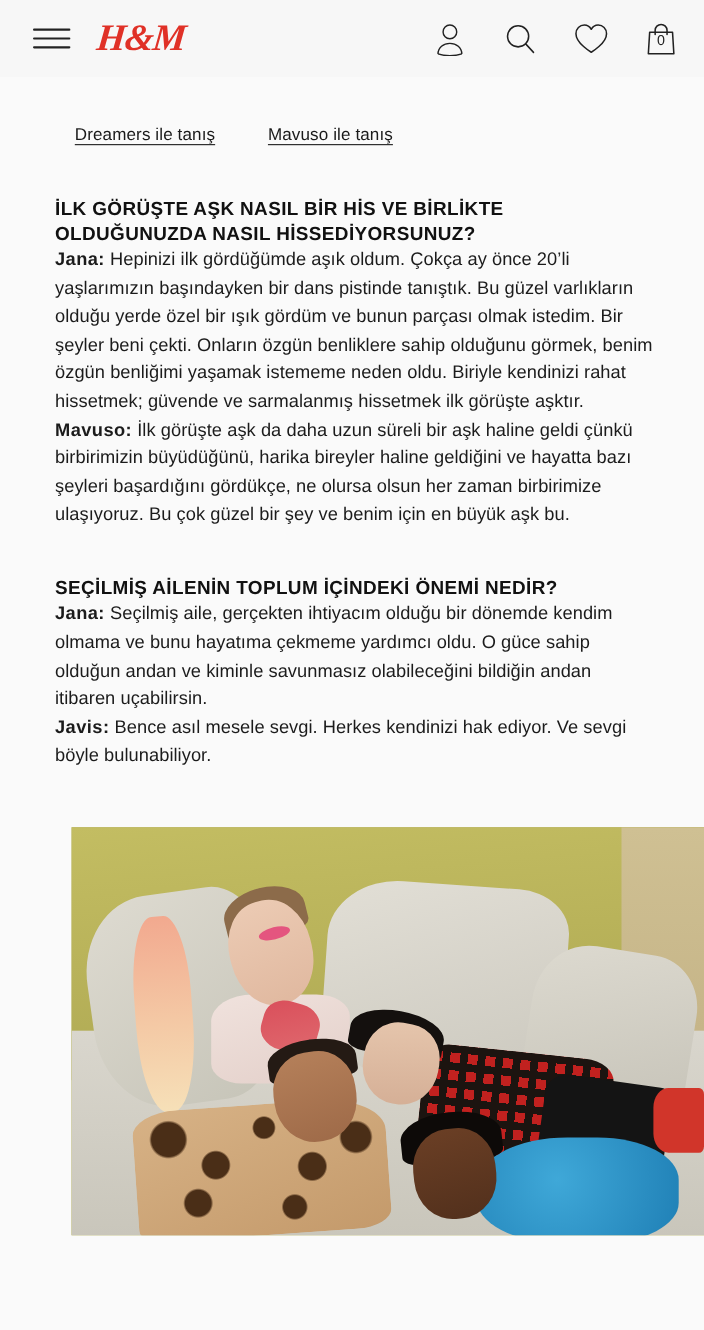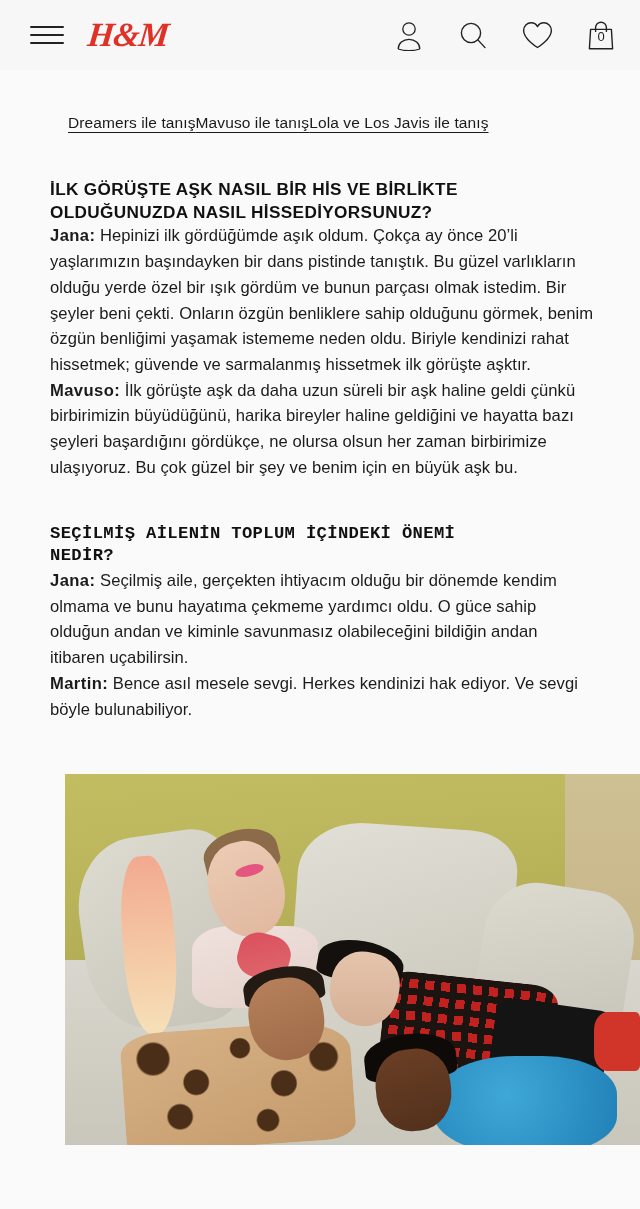--- a/index.html
+++ b/index.html
@@ -99,20 +99,21 @@
   
   .content-wrap {
     background: #fafafa;
     padding: 0;
   }
 
   .section-nav {
     display: flex;
     align-items: baseline;
     padding: 44px 0 0 68px;
+    gap: 48px;
   }
 
   .section-nav a {
     font-size: 15.5px;
     color: #1a1a1a;
     text-decoration: underline;
     text-underline-offset: 4px;
     text-decoration-thickness: 1px;
     white-space: nowrap;
     letter-spacing: 0.1px;
@@ -130,21 +131,20 @@
     line-height: 1.32;
     letter-spacing: 0.35px;
     color: #111111;
     margin-top: 46px;
     margin-bottom: 0;
     max-width: 470px;
   }
 
   h2.q-heading.second {
     margin-top: 42px;
-    font-family: Liberation Mono, monospace;
   }
 
   p.answer {
     font-size: 16.6px;
     line-height: 1.55;
     color: #1b1b1b;
     letter-spacing: 0.05px;
     max-width: 552px;
   }
 
@@ -423,21 +423,20 @@
       </div>
 
     </div>
   </header>
 
   <div class="content-wrap">
 
     <nav class="section-nav">
       <a>Dreamers ile tanış</a>
       <a>Mavuso ile tanış</a>
-      <a>Lola ve Los Javis ile tanış</a>
     </nav>
 
     <article class="article">
 
       <h2 class="q-heading">İLK GÖRÜŞTE AŞK NASIL BİR HİS VE BİRLİKTE OLDUĞUNUZDA NASIL HİSSEDİYORSUNUZ?</h2>
 
       <p class="answer">
         <span class="speaker">Jana:</span><span> Hepinizi ilk gördüğümde aşık oldum. Çokça ay önce 20’li yaşlarımızın başındayken bir dans pistinde tanıştık. Bu güzel varlıkların olduğu yerde özel bir ışık gördüm ve bunun parçası olmak istedim. Bir şeyler beni çekti. Onların özgün benliklere sahip olduğunu görmek, benim özgün benliğimi yaşamak istememe neden oldu. Biriyle kendinizi rahat hissetmek; güvende ve sarmalanmış hissetmek ilk görüşte aşktır.</span>
       </p>
 
@@ -446,21 +445,21 @@
       </p>
 
       <h2 class="q-heading second">SEÇİLMİŞ AİLENİN TOPLUM İÇİNDEKİ ÖNEMİ NEDİR?</h2>
 
       <p class="answer">
         <span class="speaker">Jana:</span><span> Seçilmiş aile, gerçekten ihtiyacım olduğu bir dönemde kendim olmama ve bunu hayatıma çekmeme yardımcı oldu. O güce sahip olduğun andan ve kiminle savunmasız olabileceğini bildiğin andan itibaren uçabilirsin.</span>
       </p>
 
 
       <p class="answer">
-        <span class="speaker">Martin:</span><span> Bence asıl mesele sevgi. Herkes kendinizi hak ediyor. Ve sevgi böyle bulunabiliyor.</span>
+        <span class="speaker">Javis:</span><span> Bence asıl mesele sevgi. Herkes kendinizi hak ediyor. Ve sevgi böyle bulunabiliyor.</span>
       </p>
 
     </article>
 
     <figure class="hero-figure">
       <div class="hero-photo">
         <div class="ph-wall"></div>
         <div class="ph-wall-right"></div>
         <div class="ph-bed"></div>
 

